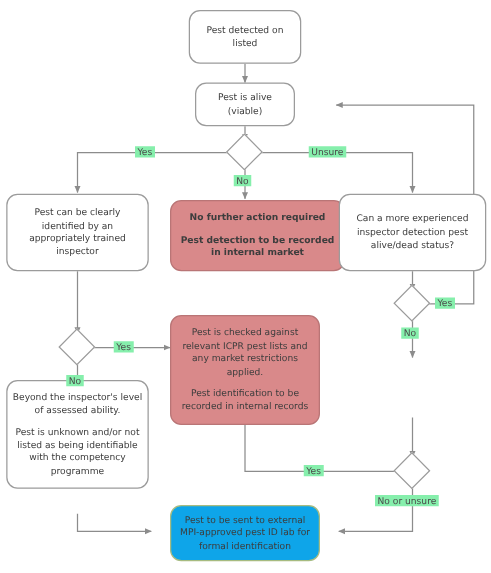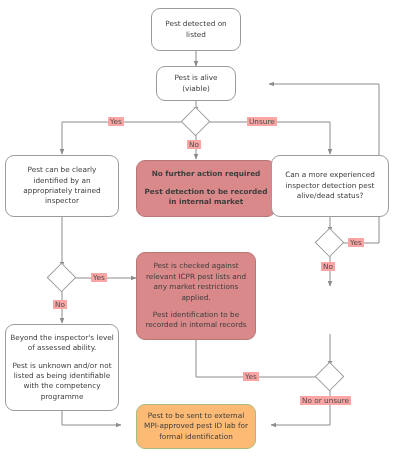--- a/index.html
+++ b/index.html
@@ -9,28 +9,28 @@
   svg#edges{position:absolute;left:0;top:0;width:393px;height:458px;}
 
   .node{position:absolute;box-sizing:border-box;
         border:1px solid #9b9b9b;border-radius:9px;
         display:flex;align-items:center;justify-content:center;
         text-align:center;color:#3d3d3d;font-size:7.3px;line-height:1.42;
         padding:3px 4px;background:#ffffff;}
   .node p{margin:0;}
   .node p+p{margin-top:7px;}
   .fill-red{background:#d9898a;border-color:#b97576;}
-  .fill-green{background:#fdba74;border-color:#a7bb80;}
+  .fill-green{background:#0ea5e9;border-color:#a7bb80;}
 
   .dia{position:absolute;width:21px;height:21px;
        border:1px solid #9b9b9b;background:#ffffff;
        transform:rotate(45deg);box-sizing:border-box;}
 
   .lbl{position:absolute;font-size:7.3px;color:#4a4a4a;
-       background:#fca5a5;padding:0 2px;white-space:nowrap;}
+       background:#86efac;padding:0 2px;white-space:nowrap;}
 </style>
 </head>
 <body>
 
 <div id="canvas">
 
   <svg id="edges" viewBox="0 0 393 458">
     <defs>
       <marker id="ah" markerWidth="7" markerHeight="7" refX="5.2" refY="3" orient="auto" markerUnits="strokeWidth">
         <path d="M0,0.6 L5.6,3 L0,5.4 z" fill="#8c8c8c"></path>
@@ -100,21 +100,21 @@
   </div>
 
   <div class="node fill-red" style="left:136px;top:252px;width:120px;height:88px;">
     <div>
       <p>Pest is checked against relevant ICPR pest lists and any market restrictions applied.</p>
       <p>Pest identification to be recorded in internal records</p>
     </div>
   </div>
 
 
-  <div class="node" style="left:5px;top:324px;width:114px;height:87px;">
+  <div class="node" style="left:5px;top:304px;width:114px;height:87px;">
     <div>
       <p>Beyond the inspector's level of assessed ability.</p>
       <p>Pest is unknown and/or not listed as being identifiable with the competency programme</p>
     </div>
   </div>
 
   <div class="node fill-green" style="left:136px;top:404px;width:120px;height:45px;">
     <p>Pest to be sent to external MPI-approved pest ID lab for formal identification</p>
   </div>
 

